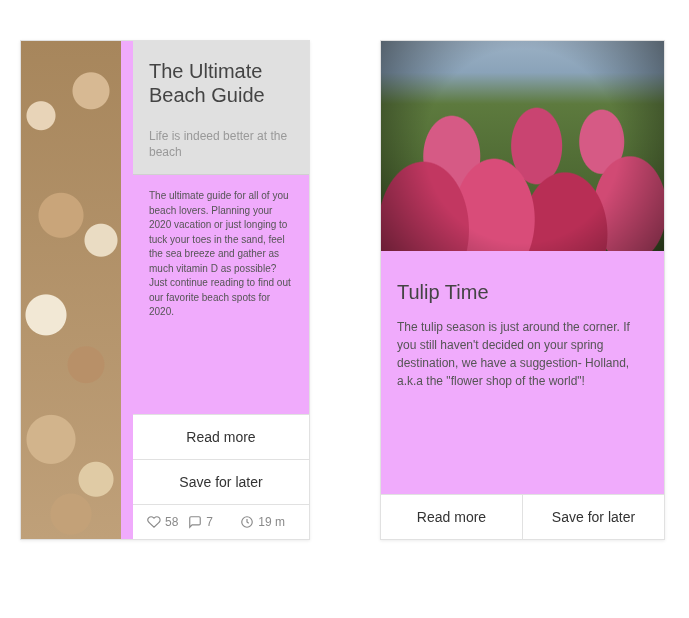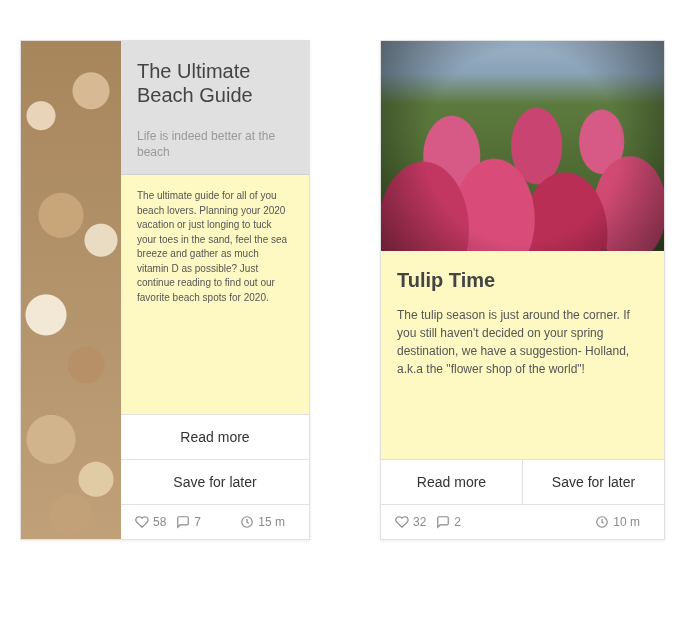--- a/index.html
+++ b/index.html
@@ -1,33 +1,33 @@
 <!DOCTYPE html>
 <html><head>
 <meta charset="utf-8">
 <style>
   * { box-sizing: border-box; margin: 0; padding: 0; }
   body { font-family: Arial, Helvetica, sans-serif; background: #ffffff; }
   .canvas { width: 689px; height: 618px; position: relative; background: #ffffff; padding: 40px 20px; display: flex; gap: 70px; }
-  .card { background: #fef9c3; border: 1px solid #e1e1e1; box-shadow: 0 1px 3px rgba(0,0,0,0.08); display: flex; flex-direction: column; overflow: hidden; }
+  .card { background: #f0abfc; border: 1px solid #e1e1e1; box-shadow: 0 1px 3px rgba(0,0,0,0.08); display: flex; flex-direction: column; overflow: hidden; gap: 12px; }
   
   
   .card1 { width: 290px; height: 500px; flex-direction: row; }
   .card1 .img-side { width: 100px; flex-shrink: 0; }
   .card1 .content-side { flex: 1; display: flex; flex-direction: column; }
   .card1 .header { background: #e0e0e0; padding: 18px 16px 14px; border-bottom: 1px solid #d0d0d0; }
   .card1 .title { font-size: 20px; font-weight: 400; color: #444; line-height: 1.2; }
   .card1 .subtitle { font-size: 12px; color: #999; margin-top: 22px; line-height: 1.3; }
   .card1 .body { padding: 14px 16px; flex: 1; font-size: 10px; color: #555; line-height: 1.45; }
   
   
   .card2 { width: 285px; height: 500px; }
   .card2 .img-top { height: 210px; width: 100%; }
   .card2 .content { flex: 1; display: flex; flex-direction: column; }
-  .card2 .title { font-size: 20px; font-weight: 700; color: #444; padding: 18px 16px 0; }
+  .card2 .title { font-size: 20px; font-weight: 400; color: #444; padding: 18px 16px 0; }
   .card2 .body { padding: 14px 16px; flex: 1; font-size: 12px; color: #555; line-height: 1.5; }
   
   .actions-v { border-top: 1px solid #e1e1e1; }
   .actions-v .btn { display: block; width: 100%; text-align: center; padding: 14px 0; font-size: 14px; color: #333; background: #fff; border: none; border-bottom: 1px solid #e1e1e1; cursor: pointer; }
   .actions-v .btn:last-child { border-bottom: none; }
   
   .actions-h { display: flex; border-top: 1px solid #e1e1e1; }
   .actions-h .btn { flex: 1; text-align: center; padding: 14px 0; font-size: 14px; color: #333; background: #fff; border: none; cursor: pointer; }
   .actions-h .btn + .btn { border-left: 1px solid #e1e1e1; }
   
@@ -101,55 +101,33 @@
               <path d="M21 15a2 2 0 0 1-2 2H7l-4 4V5a2 2 0 0 1 2-2h14a2 2 0 0 1 2 2z"></path>
             </svg>
           <span>7</span>
         </span>
         <span class="spacer"></span>
         <span class="stat">
           <svg viewBox="0 0 24 24" fill="none" stroke="#8a8a8a" stroke-width="2">
               <circle cx="12" cy="12" r="9"></circle>
               <path d="M12 7v5l3 2"></path>
             </svg>
-          <span>15 m</span>
+          <span>19 m</span>
         </span>
       </div>
     </div>
   </div>
 
   <div class="card card2">
     <div class="img-top">
       <div class="tulips"></div>
     </div>
     <div class="content">
       <h2 class="title">Tulip Time</h2>
       <div class="body">The tulip season is just around the corner. If you still haven't decided on your spring destination, we have a suggestion- Holland, a.k.a the "flower shop of the world"!</div>
       <div class="actions-h">
         <button class="btn">Read more</button>
         <button class="btn">Save for later</button>
       </div>
-      <div class="footer">
-        <span class="stat">
-          <svg viewBox="0 0 24 24" fill="none" stroke="#8a8a8a" stroke-width="2">
-              <path d="M20.8 4.6a5.5 5.5 0 0 0-7.8 0L12 5.6l-1-1a5.5 5.5 0 0 0-7.8 7.8l1 1L12 21l7.8-7.6 1-1a5.5 5.5 0 0 0 0-7.8z"></path>
-            </svg>
-          <span>32</span>
-        </span>
-        <span class="stat">
-          <svg viewBox="0 0 24 24" fill="none" stroke="#8a8a8a" stroke-width="2">
-              <path d="M21 15a2 2 0 0 1-2 2H7l-4 4V5a2 2 0 0 1 2-2h14a2 2 0 0 1 2 2z"></path>
-            </svg>
-          <span>2</span>
-        </span>
-        <span class="spacer"></span>
-        <span class="stat">
-          <svg viewBox="0 0 24 24" fill="none" stroke="#8a8a8a" stroke-width="2">
-              <circle cx="12" cy="12" r="9"></circle>
-              <path d="M12 7v5l3 2"></path>
-            </svg>
-          <span>10 m</span>
-        </span>
-      </div>
     </div>
   </div>
 
 </div>
 
 </body></html>

